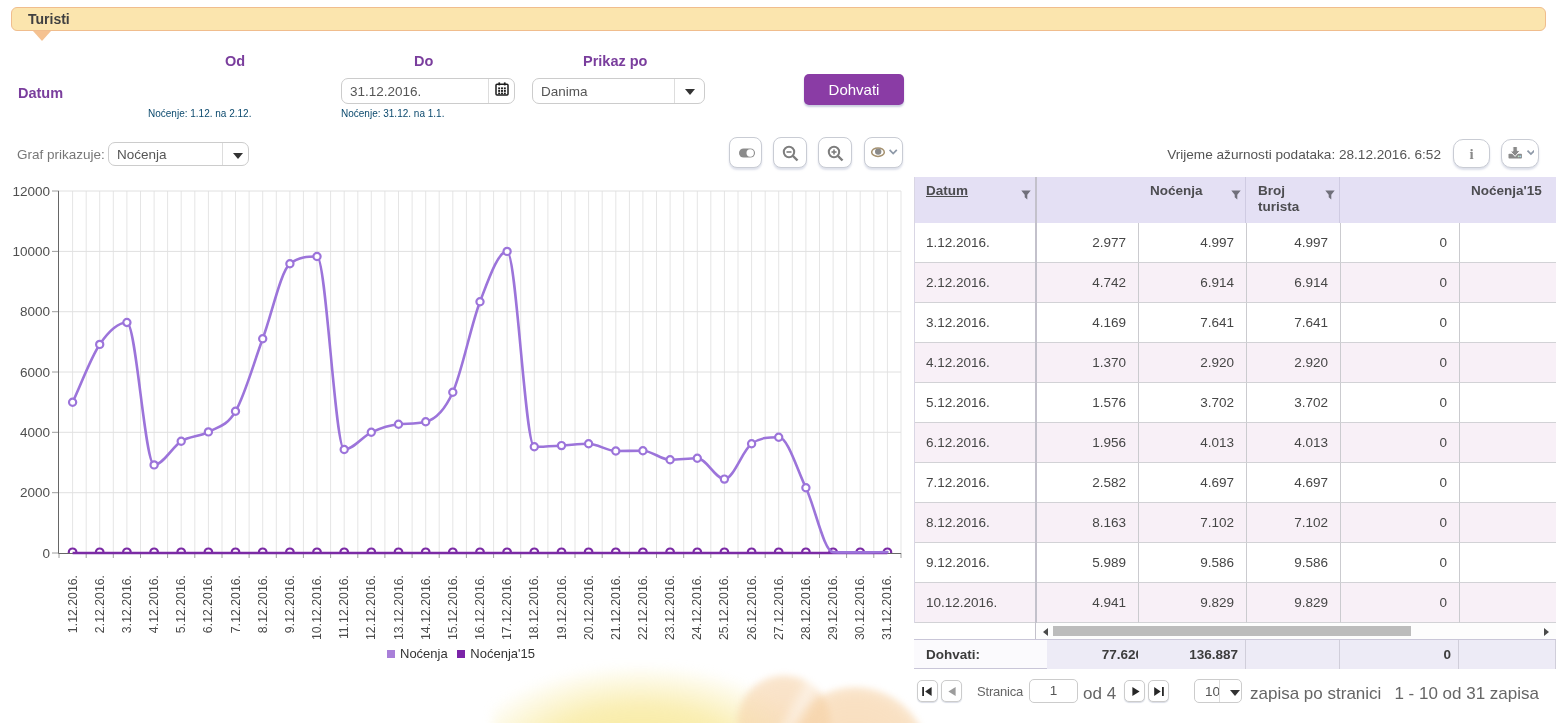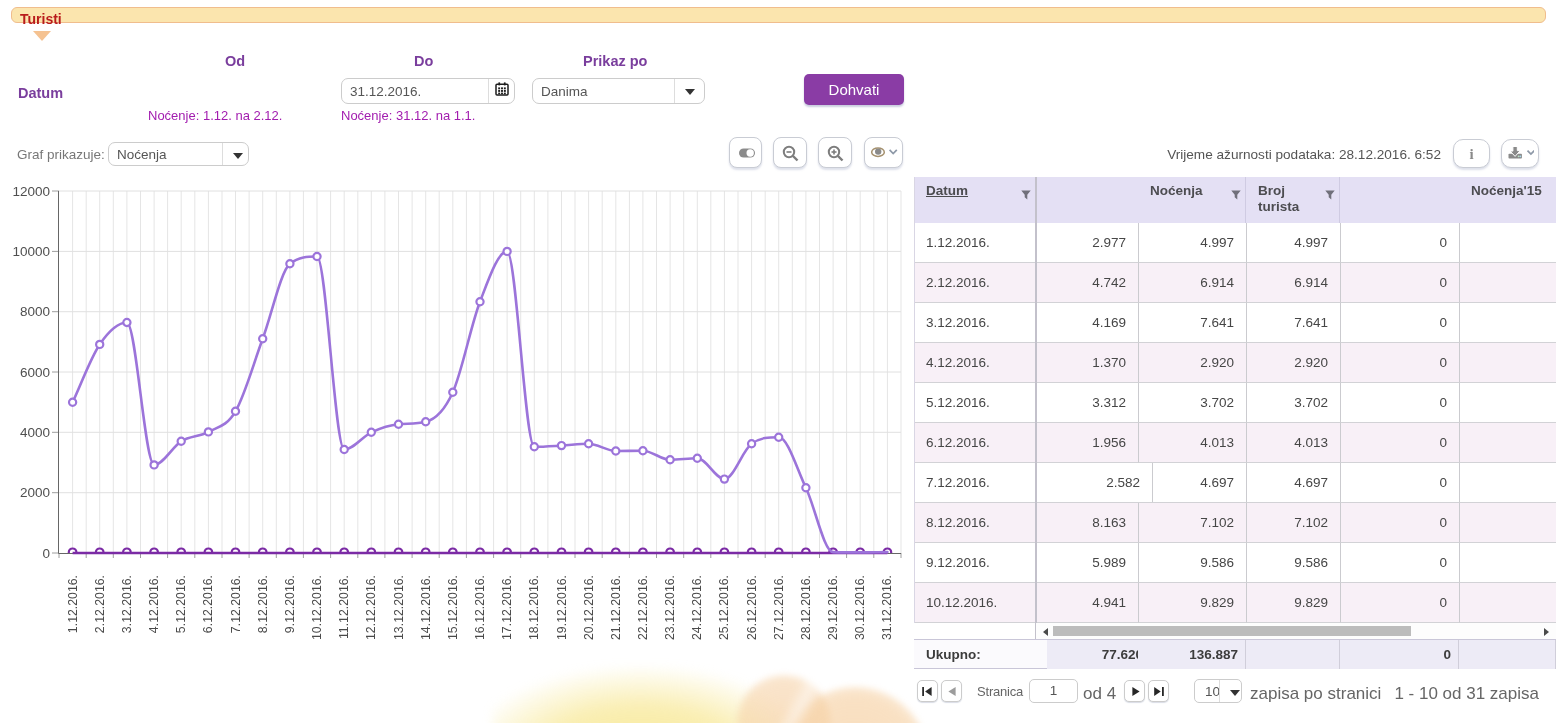--- a/index.html
+++ b/index.html
@@ -1,27 +1,27 @@
 <!DOCTYPE html>
 <html><head><meta charset="utf-8"><style>
 * { margin:0; padding:0; box-sizing:border-box; }
 html,body { width:1556px; height:723px; overflow:hidden; background:#fff;
   font-family:"Liberation Sans",sans-serif; }
 #page { position:absolute; left:0; top:0; width:1556px; height:723px; overflow:hidden; }
 .abs { position:absolute; }
 
 
-#tab { left:11px; top:7px; width:1535px; height:16px; background:#fbe5ae;
-  border:1px solid #f0bd8d; border-radius:6px; line-height:22px; padding-left:8px;
-  font-weight:bold; font-size:14px; color:#b91c1c; }
+#tab { left:11px; top:7px; width:1535px; height:24px; background:#fbe5ae;
+  border:1px solid #f0bd8d; border-radius:6px; line-height:22px; padding-left:16px;
+  font-weight:bold; font-size:14px; color:#404040; }
 #tabtri { left:33px; top:31px; width:0; height:0; border-left:9px solid transparent;
   border-right:9px solid transparent; border-top:10px solid #f5c291; }
 
 .plabel { position:absolute; color:#7a3e9d; font-weight:bold; font-size:14.5px; }
-.gtext { position:absolute; color:#a21caf; font-size:13px; }
+.gtext { position:absolute; color:#0c4a6e; font-size:10px; }
 
 .inp { position:absolute; background:#fff; border:1px solid #ccc; border-radius:7px;
   height:26px; font-size:13.5px; color:#555; }
 .inp .txt { position:absolute; left:8px; top:5px; }
 .inp .cal { position:absolute; right:0; top:0; bottom:0; width:26px; border-left:1px solid #ddd;
   text-align:center; line-height:24px; font-size:14px; color:#222; }
 .dd .arr { position:absolute; right:0; top:0; bottom:0; width:30px; border-left:1px solid #ddd; }
 .dd .arr:after { content:""; position:absolute; left:10px; top:10px; border-left:5px solid transparent;
   border-right:5px solid transparent; border-top:6px solid #333; }
 
@@ -361,20 +361,24 @@
         <text transform="translate(728.4 405) rotate(-90)" text-anchor="end">25.12.2016.</text>
         <text transform="translate(755.6 405) rotate(-90)" text-anchor="end">26.12.2016.</text>
         <text transform="translate(782.7 405) rotate(-90)" text-anchor="end">27.12.2016.</text>
         <text transform="translate(809.9 405) rotate(-90)" text-anchor="end">28.12.2016.</text>
         <text transform="translate(837.1 405) rotate(-90)" text-anchor="end">29.12.2016.</text>
         <text transform="translate(864.2 405) rotate(-90)" text-anchor="end">30.12.2016.</text>
         <text transform="translate(891.4 405) rotate(-90)" text-anchor="end">31.12.2016.</text>
       </g>
 </svg>
 
+<div class="abs" style="left:387px;top:646px;width:520px;font-size:13px;color:#333;">
+<span style="display:inline-block;width:8px;height:8px;background:#a97fd9;margin-right:5px;"></span>Noćenja
+<span style="display:inline-block;width:8px;height:8px;background:#7b24a8;margin-left:6px;margin-right:5px;"></span>Noćenja'15
+</div>
 
 <div id="tbl">
 <div id="thead">
         <div class="hc" style="left:0px;width:121px;">
           <div class="ht"><span style="text-decoration:underline;">Datum</span></div>
           <svg width="10" height="10" viewBox="0 0 10 10" style="position:absolute;right:4px;top:13px;">
             <path d="M0.3 0.6h9.4L6.3 4.8v4.7L3.7 7.2V4.8z" fill="#70707a"></path>
           </svg>
         </div>
         <div class="hc" style="left:224px;width:107px;">
@@ -420,37 +424,37 @@
       <div class="tr alt" style="top:166px;">
         <div class="c d" style="left:0;width:122px;">4.12.2016.</div>
         <div class="c n" style="left:122px;width:102px;">1.370</div>
         <div class="c n" style="left:224px;width:108px;">2.920</div>
         <div class="c n" style="left:332px;width:94px;">2.920</div>
         <div class="c n" style="left:426px;width:119px;">0</div>
         <div class="c n" style="left:545px;width:119px;"></div>
       </div>
       <div class="tr" style="top:206px;">
         <div class="c d" style="left:0;width:122px;">5.12.2016.</div>
-        <div class="c n" style="left:122px;width:102px;">3.312</div>
+        <div class="c n" style="left:122px;width:102px;">1.576</div>
         <div class="c n" style="left:224px;width:108px;">3.702</div>
         <div class="c n" style="left:332px;width:94px;">3.702</div>
         <div class="c n" style="left:426px;width:119px;">0</div>
         <div class="c n" style="left:545px;width:119px;"></div>
       </div>
       <div class="tr alt" style="top:246px;">
         <div class="c d" style="left:0;width:122px;">6.12.2016.</div>
         <div class="c n" style="left:122px;width:102px;">1.956</div>
         <div class="c n" style="left:224px;width:108px;">4.013</div>
         <div class="c n" style="left:332px;width:94px;">4.013</div>
         <div class="c n" style="left:426px;width:119px;">0</div>
         <div class="c n" style="left:545px;width:119px;"></div>
       </div>
       <div class="tr" style="top:286px;">
         <div class="c d" style="left:0;width:122px;">7.12.2016.</div>
-        <div class="c n" style="left:114px;width:124px;">2.582</div>
+        <div class="c n" style="left:122px;width:102px;">2.582</div>
         <div class="c n" style="left:224px;width:108px;">4.697</div>
         <div class="c n" style="left:332px;width:94px;">4.697</div>
         <div class="c n" style="left:426px;width:119px;">0</div>
         <div class="c n" style="left:545px;width:119px;"></div>
       </div>
       <div class="tr alt" style="top:326px;">
         <div class="c d" style="left:0;width:122px;">8.12.2016.</div>
         <div class="c n" style="left:122px;width:102px;">8.163</div>
         <div class="c n" style="left:224px;width:108px;">7.102</div>
         <div class="c n" style="left:332px;width:94px;">7.102</div>
@@ -476,21 +480,21 @@
 </div>
 <div style="position:absolute;left:1035px;top:177px;width:2px;height:491px;background:#c3c1cb;"></div>
 
 <div id="scroll">
 <div class="sarr" style="left:7px;border-top:4px solid transparent;border-bottom:4px solid transparent;border-right:5px solid #4a4a4a;top:4.5px;"></div>
 <div class="sarr" style="right:7px;border-top:4px solid transparent;border-bottom:4px solid transparent;border-left:5px solid #4a4a4a;top:4.5px;"></div>
 <div id="sthumb"></div>
 </div>
 
 <div id="ukup">
-      <span style="position:absolute;left:12px;top:0;line-height:29px;">Ukupno:</span>
+      <span style="position:absolute;left:12px;top:0;line-height:29px;">Dohvati:</span>
 <span class="uc" style="left:133px;width:104px;">77.620</span>
 <span class="uc" style="left:224px;width:108px;">136.887</span>
 <span class="uc" style="left:332px;width:94px;"></span>
 <span class="uc" style="left:426px;width:119px;">0</span>
 <span class="uc" style="left:545px;width:97px;"></span>
 </div>
 
 <div id="pager">
 <div class="pbtn" style="left:917px;top:680px;"><svg width="10" height="9" viewBox="0 0 10 9" style="margin:6px 0 0 4px;">
           <rect x="0.2" y="0" width="1.8" height="9" fill="#2c2c2c"></rect>

